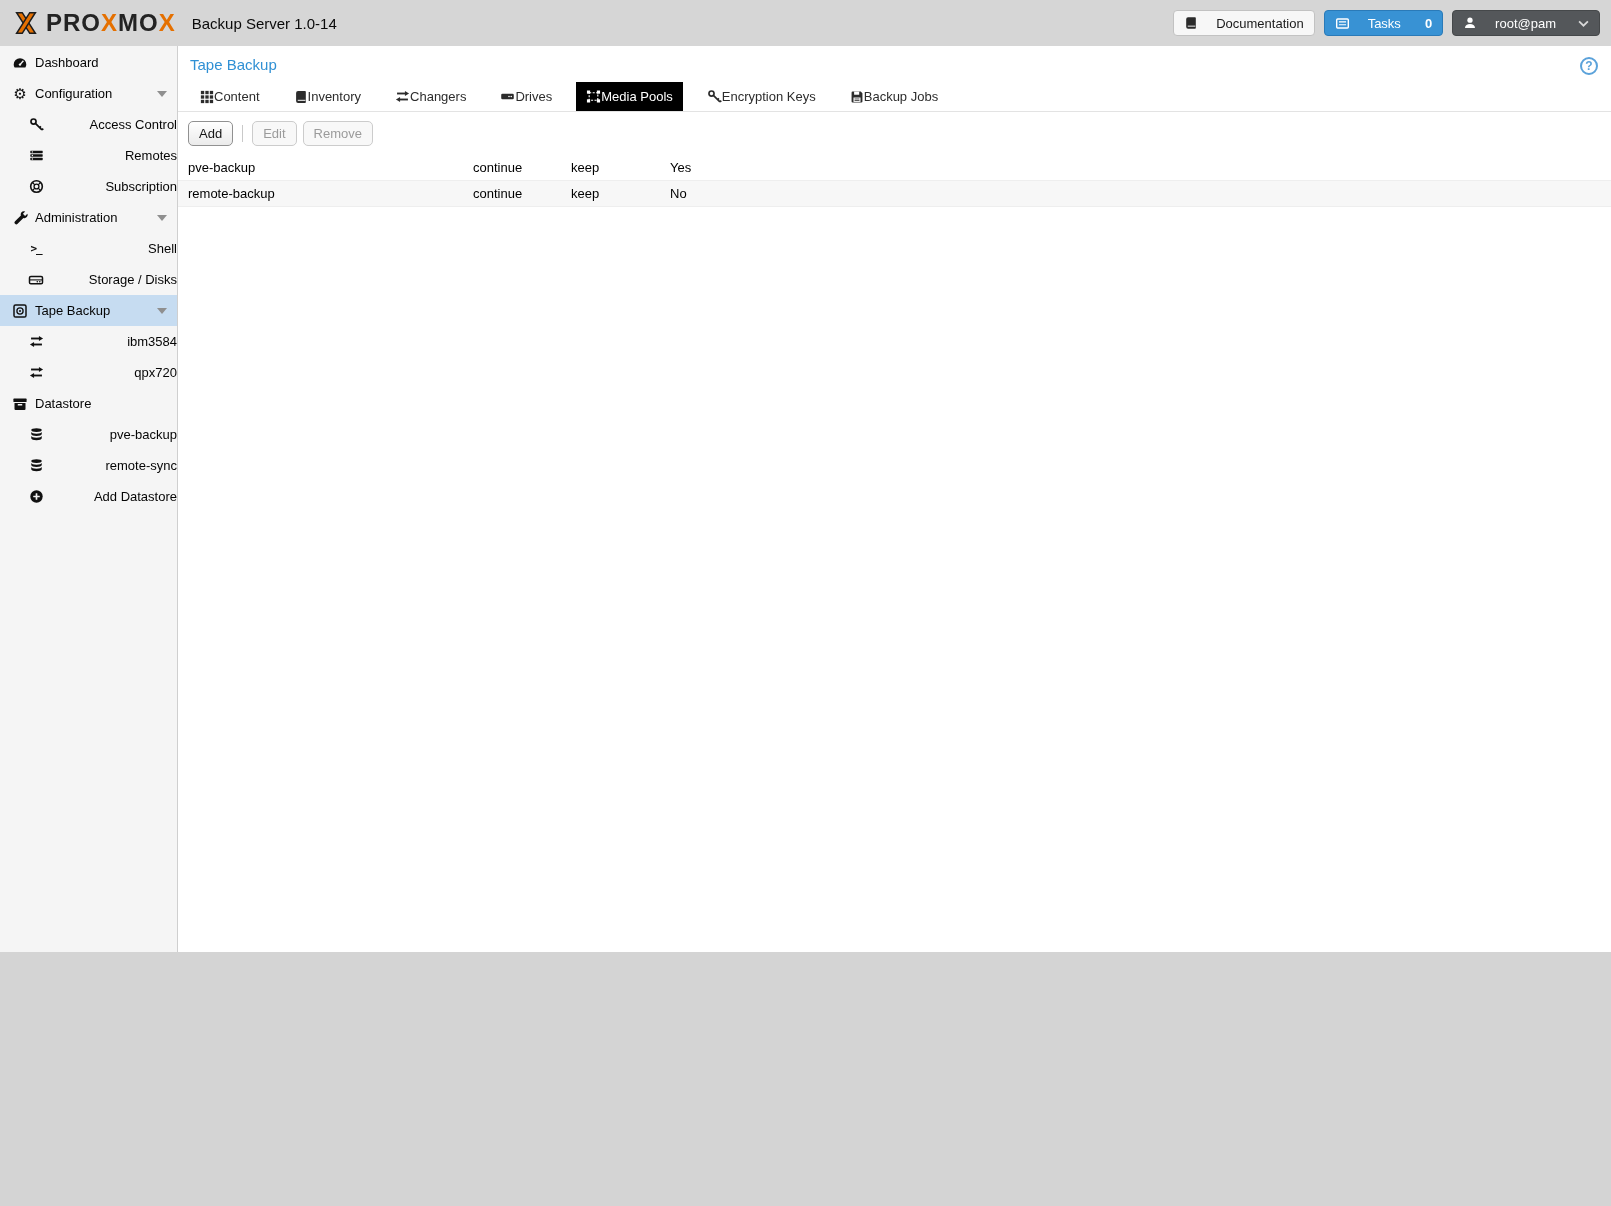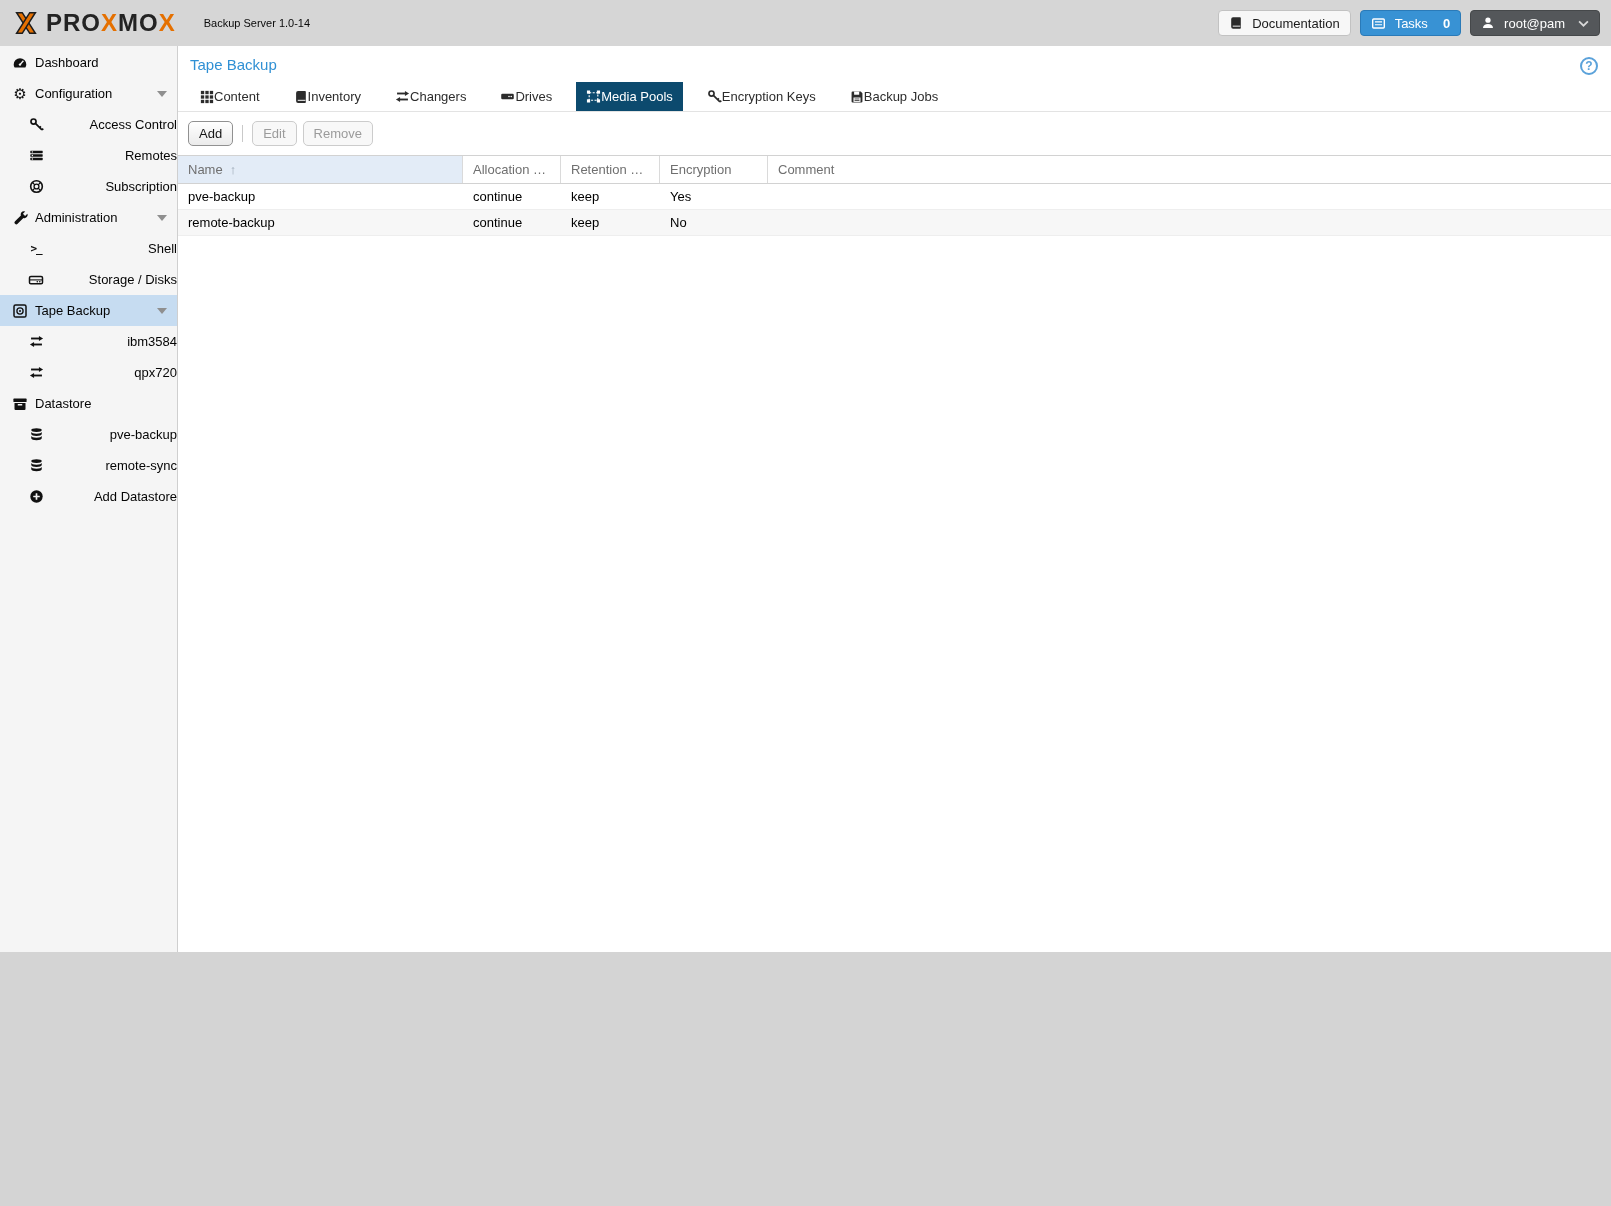--- a/index.html
+++ b/index.html
@@ -14,24 +14,24 @@
 
   
   .topbar {
     height:46px; flex:none; background:#d6d6d6;
     display:flex; align-items:center; padding:0 11px;
   }
   .brand { display:flex; align-items:center; gap:5px; cursor:pointer; }
   .brand-mark { width:30px; height:30px; display:block; }
   .brand-word { font-weight:bold; font-size:24px; letter-spacing:1px; color:#232323; line-height:1; }
   .brand-word .ox { color:#e57000; }
-  .product-name { margin-left:28px; font-size:11px; color:#0a0a0a; }
+  .product-name { margin-left:16px; font-size:15px; color:#0a0a0a; }
   .topbar-right { margin-left:auto; display:flex; align-items:center; gap:9px; }
   .tb-btn {
-    height:26px; display:flex; align-items:center; gap:9px;
+    height:26px; display:flex; align-items:center; gap:18px;
     padding:0 10px; border-radius:4px; font-size:13px; cursor:pointer;
   }
   .tb-btn.light { background:#f7f7f7; border:1px solid #c2c2c2; color:#1a1a1a; }
   .tb-btn.blue  { background:#3892d4; border:1px solid #2a7ab8; color:#fff; }
   .tb-btn.dark  { background:#54575a; border:1px solid #45484a; color:#fff; }
   .tasks-count { font-weight:bold; margin-left:6px; }
   .chev { margin-left:4px; display:flex; }
 
   
   .mid { flex:1; display:flex; min-height:0; }
@@ -75,21 +75,21 @@
   .tabbar {
     display:flex; gap:14px; align-items:stretch;
     padding-left:12px; margin-top:7px; height:30px; flex:none;
     border-bottom:1px solid #e3e3e3;
   }
   .tab {
     display:flex; align-items:center; 
     padding:0 10px; color:#2c2c2c; cursor:pointer; white-space:nowrap;
   }
   .tab svg { display:block; }
-  .tab.active { background:#0c4a6e; color:#fff; }
+  .tab.active { background:#000000; color:#fff; }
 
   .toolbar { display:flex; align-items:center; gap:6px; padding:9px 10px; flex:none; }
   .btn {
     font-size:13px; padding:4px 10px; border-radius:5px;
     background:linear-gradient(#ffffff,#ebebeb);
     border:1px solid #919191; color:#141414; cursor:pointer;
   }
   .btn.disabled {
     background:#f8f8f8; border:1px solid #cccccc; color:#9b9b9b; cursor:default;
   }
@@ -405,38 +405,20 @@
       </div>
 
       <div class="toolbar">
         <button class="btn">Add</button>
         <span class="tb-sep"></span>
         <button class="btn disabled">Edit</button>
         <button class="btn disabled">Remove</button>
       </div>
 
       <div class="grid">
-        <div class="grid-header">
-          <div class="gh-cell sorted">
-            <span>Name</span>
-            <span class="sort-arrow">↑</span>
-          </div>
-          <div class="gh-cell">
-            <span>Allocation …</span>
-          </div>
-          <div class="gh-cell">
-            <span>Retention …</span>
-          </div>
-          <div class="gh-cell">
-            <span>Encryption</span>
-          </div>
-          <div class="gh-cell">
-            <span>Comment</span>
-          </div>
-        </div>
 
         <div class="grid-row">
           <div class="gcell">pve-backup</div>
           <div class="gcell">continue</div>
           <div class="gcell">keep</div>
           <div class="gcell">Yes</div>
           <div class="gcell"></div>
         </div>
         <div class="grid-row alt">
           <div class="gcell">remote-backup</div>

